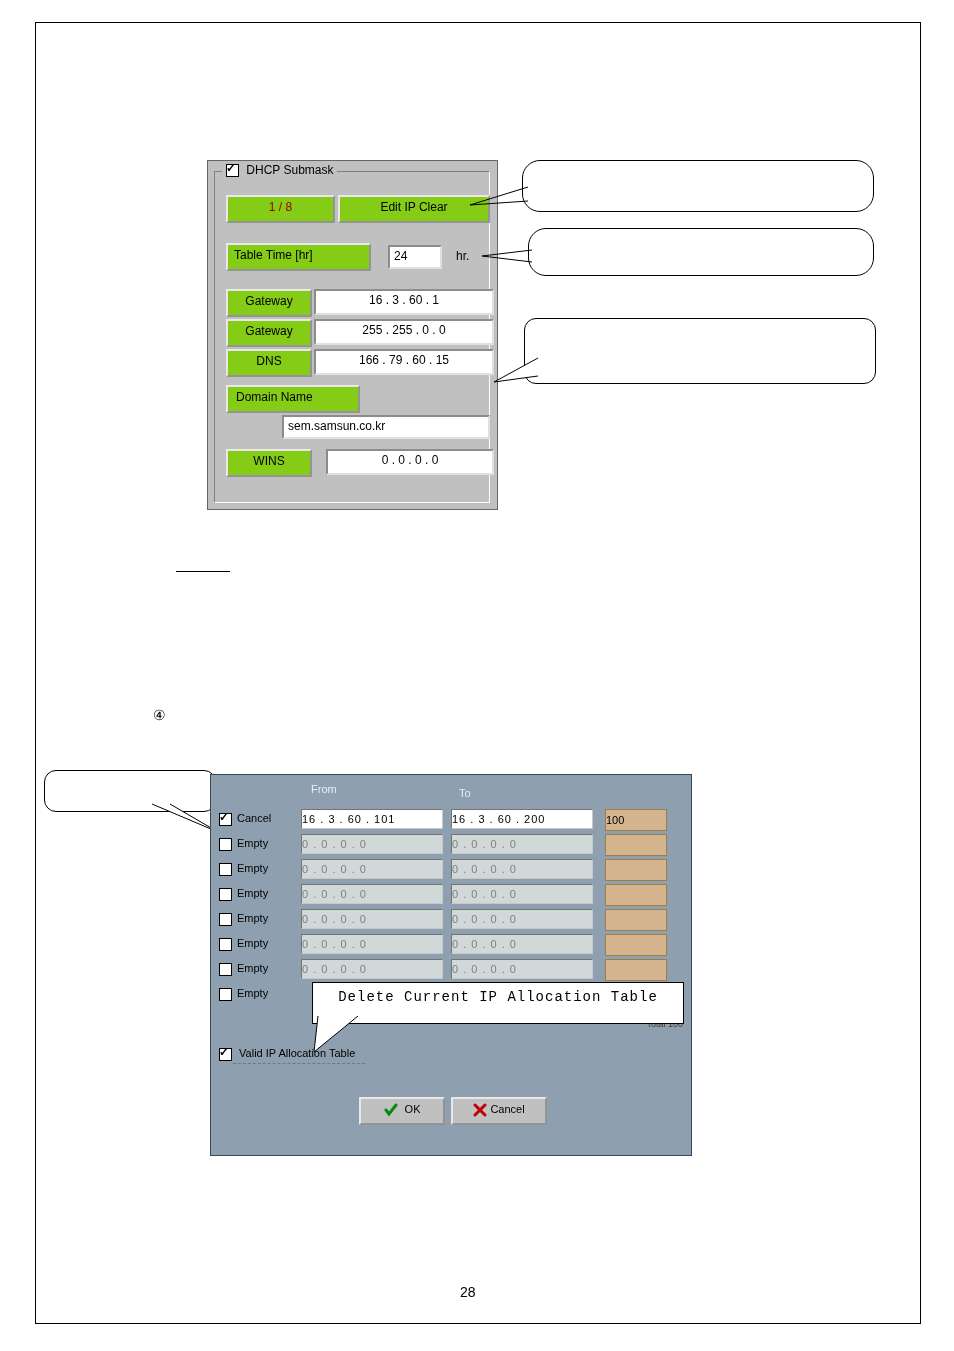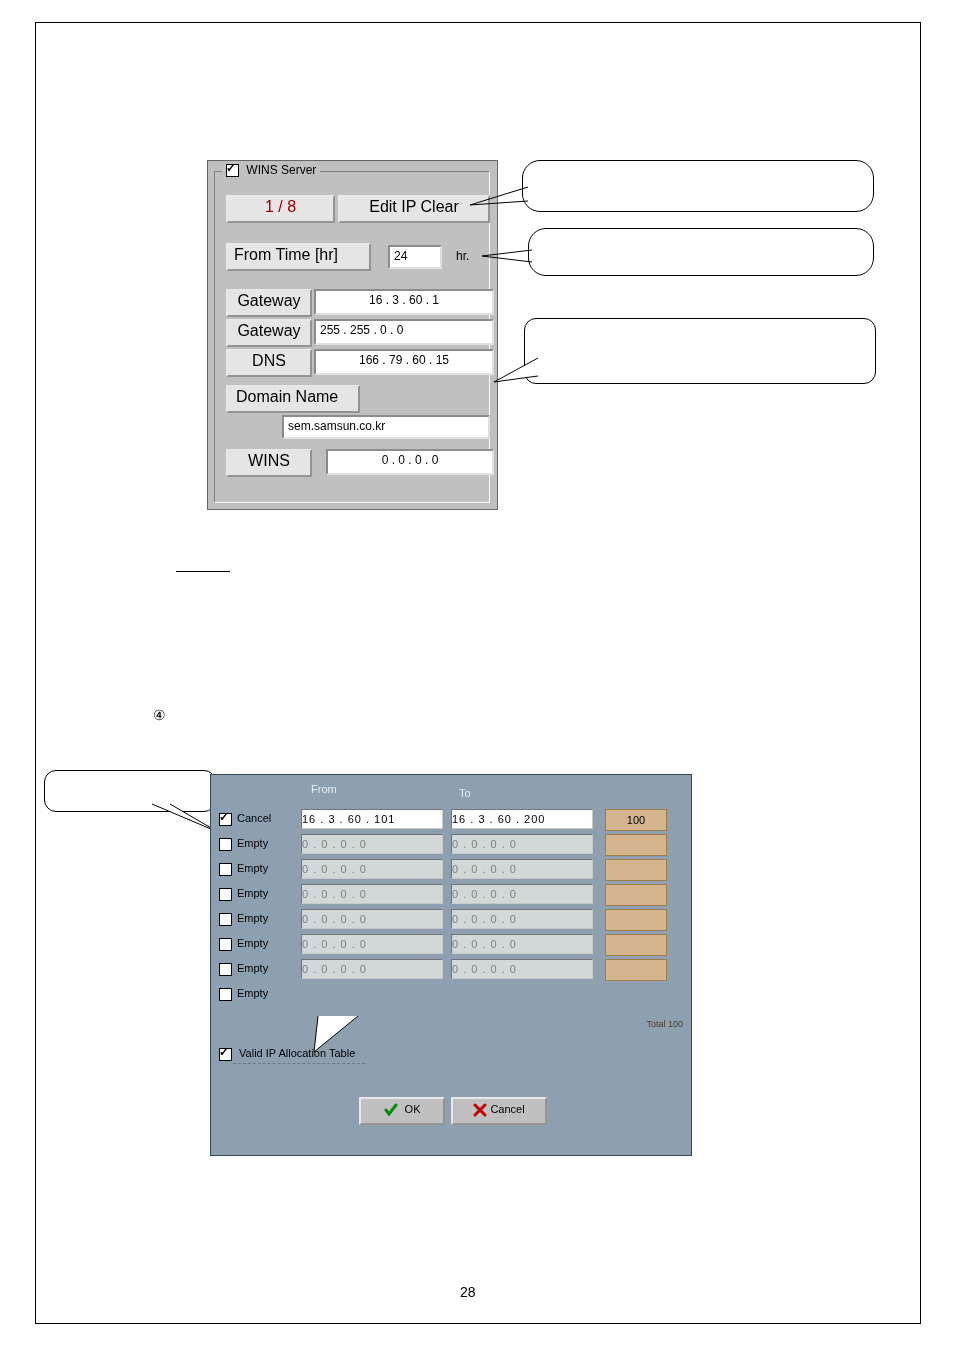--- a/index.html
+++ b/index.html
@@ -2,67 +2,67 @@
 <html><head>
 <meta charset="utf-8">
 <style>
   html,body{margin:0;padding:0;background:#fff;font-family:Tahoma,Arial,sans-serif;font-size:12px;color:#000}
   .page{position:relative;width:954px;height:1351px;margin:0 auto}
   .page-frame{position:absolute;left:35px;top:22px;width:884px;height:1300px;border:1px solid #000}
   .page-num{position:absolute;font-size:14px}
   .dhcp-panel{position:absolute;background:#c0c0c0;border:1px solid #666}
   .group-line{position:absolute;border:1px solid #fff;border-right-color:#808080;border-bottom-color:#808080}
   .sunken{background:#fff;border:2px inset #e0e0e0;color:#000;padding:2px 4px;font-size:12px}
-  .raised{background:#e5e5e5;border:2px outset #e8e8e8;text-align:center;font-size:16px}
+  .raised{background:#84cc16;border:2px outset #e8e8e8;text-align:center;font-size:12px}
   .lbl{font-size:12px;color:#000}
   .callout{position:absolute;border:1px solid #000;background:#fff;border-radius:18px}
   .speech{position:absolute;border:1px solid #000;background:#fff;border-radius:12px}
   svg.tail{position:absolute;overflow:visible}
   .marker{position:absolute;font-size:14px}
   .uline{position:absolute;border-bottom:1.5px solid #000}
   .scope-panel{position:absolute;background:#8ea0b0;border:1px solid #374a5a;font-size:11px}
   .scope-head{color:#e8eef4;font-size:11px}
   .ip-cell{background:#fff;border:1px inset #c8c8c8;height:18px;font-size:11px;color:#000;line-height:18px;font-family:Tahoma,Arial,sans-serif;letter-spacing:1px}
   .ip-cell.disabled{background:#d0d8d8;color:#808080}
-  .count-col{background:#d4b48c;border:1px solid #a07c4a;text-align:center;font-size:11px}
+  .count-col{background:#d4b48c;border:1px solid #a07c4a;font-size:11px}
   .chk{display:inline-block;width:11px;height:11px;border:1px solid #000;background:#fff;vertical-align:middle;position:relative}
   .chk.checked::after{content:"✓";position:absolute;left:-1px;top:-4px;font-size:12px;color:#000;font-weight:bold}
   .rowlbl{color:#000;font-size:11px}
   .dlg-btn{background:#c0c0c0;border:2px outset #e8e8e8;font-size:11px;text-align:center}
   .overlay-box{position:absolute;background:#fff;border:1px solid #000;font-family:"Courier New",monospace;font-size:14px;letter-spacing:1px;text-align:center;padding-top:6px}
   .dotted-underline{position:absolute;border-bottom:1px dashed #6a7a8a}
   svg.icn{display:inline-block;vertical-align:middle}
 </style>
 </head>
 <body>
 
 <div class="page">
   <div class="page-frame"></div>
 
   <div class="dhcp-panel" style="left:207px;top:160px;width:289px;height:348px">
 
     <div class="group-line" style="left:6px;top:10px;width:274px;height:330px;border-color:#808080 #fff #fff #808080"></div>
 
     <div style="position:absolute;left:14px;top:2px;background:#c0c0c0;padding:0 4px">
       <span class="chk checked"></span>
-      <span class="lbl" style="margin-left:4px">WINS Server</span>
+      <span class="lbl" style="margin-left:4px">DHCP Submask</span>
     </div>
 
     <div class="raised" style="position:absolute;left:18px;top:34px;width:105px;height:24px;line-height:20px;color:#a00000">1 / 8</div>
     <div class="raised" style="position:absolute;left:130px;top:34px;width:148px;height:24px;line-height:20px">Edit IP Clear</div>
 
-    <div class="raised" style="position:absolute;left:18px;top:82px;width:135px;height:24px;line-height:20px;text-align:left;padding-left:6px">From Time [hr]</div>
+    <div class="raised" style="position:absolute;left:18px;top:82px;width:135px;height:24px;line-height:20px;text-align:left;padding-left:6px">Table Time [hr]</div>
     <div class="sunken" style="position:absolute;left:180px;top:84px;width:42px;height:16px">24</div>
     <div class="lbl" style="position:absolute;left:248px;top:88px">hr.</div>
 
     <div class="raised" style="position:absolute;left:18px;top:128px;width:82px;height:24px;line-height:20px">Gateway</div>
     <div class="sunken" style="position:absolute;left:106px;top:128px;width:168px;height:18px;text-align:center">16 . 3 . 60 . 1</div>
 
     <div class="raised" style="position:absolute;left:18px;top:158px;width:82px;height:24px;line-height:20px">Gateway</div>
-    <div class="sunken" style="position:absolute;left:106px;top:158px;width:168px;height:18px;text-align:left">255 . 255 . 0 . 0</div>
+    <div class="sunken" style="position:absolute;left:106px;top:158px;width:168px;height:18px;text-align:center">255 . 255 . 0 . 0</div>
 
     <div class="raised" style="position:absolute;left:18px;top:188px;width:82px;height:24px;line-height:20px">DNS</div>
     <div class="sunken" style="position:absolute;left:106px;top:188px;width:168px;height:18px;text-align:center">166 . 79 . 60 . 15</div>
 
     <div class="raised" style="position:absolute;left:18px;top:224px;width:122px;height:24px;line-height:20px;text-align:left;padding-left:8px">Domain Name</div>
     <div class="sunken" style="position:absolute;left:74px;top:254px;width:196px;height:16px">sem.samsun.co.kr</div>
 
     <div class="raised" style="position:absolute;left:18px;top:288px;width:82px;height:24px;line-height:20px">WINS</div>
     <div class="sunken" style="position:absolute;left:118px;top:288px;width:156px;height:18px;text-align:center">0 . 0 . 0 . 0</div>
   </div>
@@ -169,18 +169,19 @@
       <span style="margin-left:4px">OK</span>
     </div>
     <div class="dlg-btn" style="position:absolute;left:240px;top:322px;width:92px;height:24px;line-height:20px">
       <svg class="icn" width="14" height="14" viewBox="0 0 14 14">
           <path d="M2 2 L12 12 M12 2 L2 12" stroke="#c00000" stroke-width="3" stroke-linecap="round"></path>
         </svg>
       <span style="">Cancel</span>
     </div>
   </div>
 
+  <div class="overlay-box" style="left:312px;top:982px;width:370px;height:34px">Delete Current IP Allocation Table</div>
   <svg class="tail" style="left:314px;top:1016px" width="60" height="40">
     <path d="M4 0 L0 36 L44 0" fill="#fff" stroke="#000"></path>
   </svg>
 
   <div class="page-num" style="left:460px;top:1284px">28</div>
 </div>
 
 </body></html>

